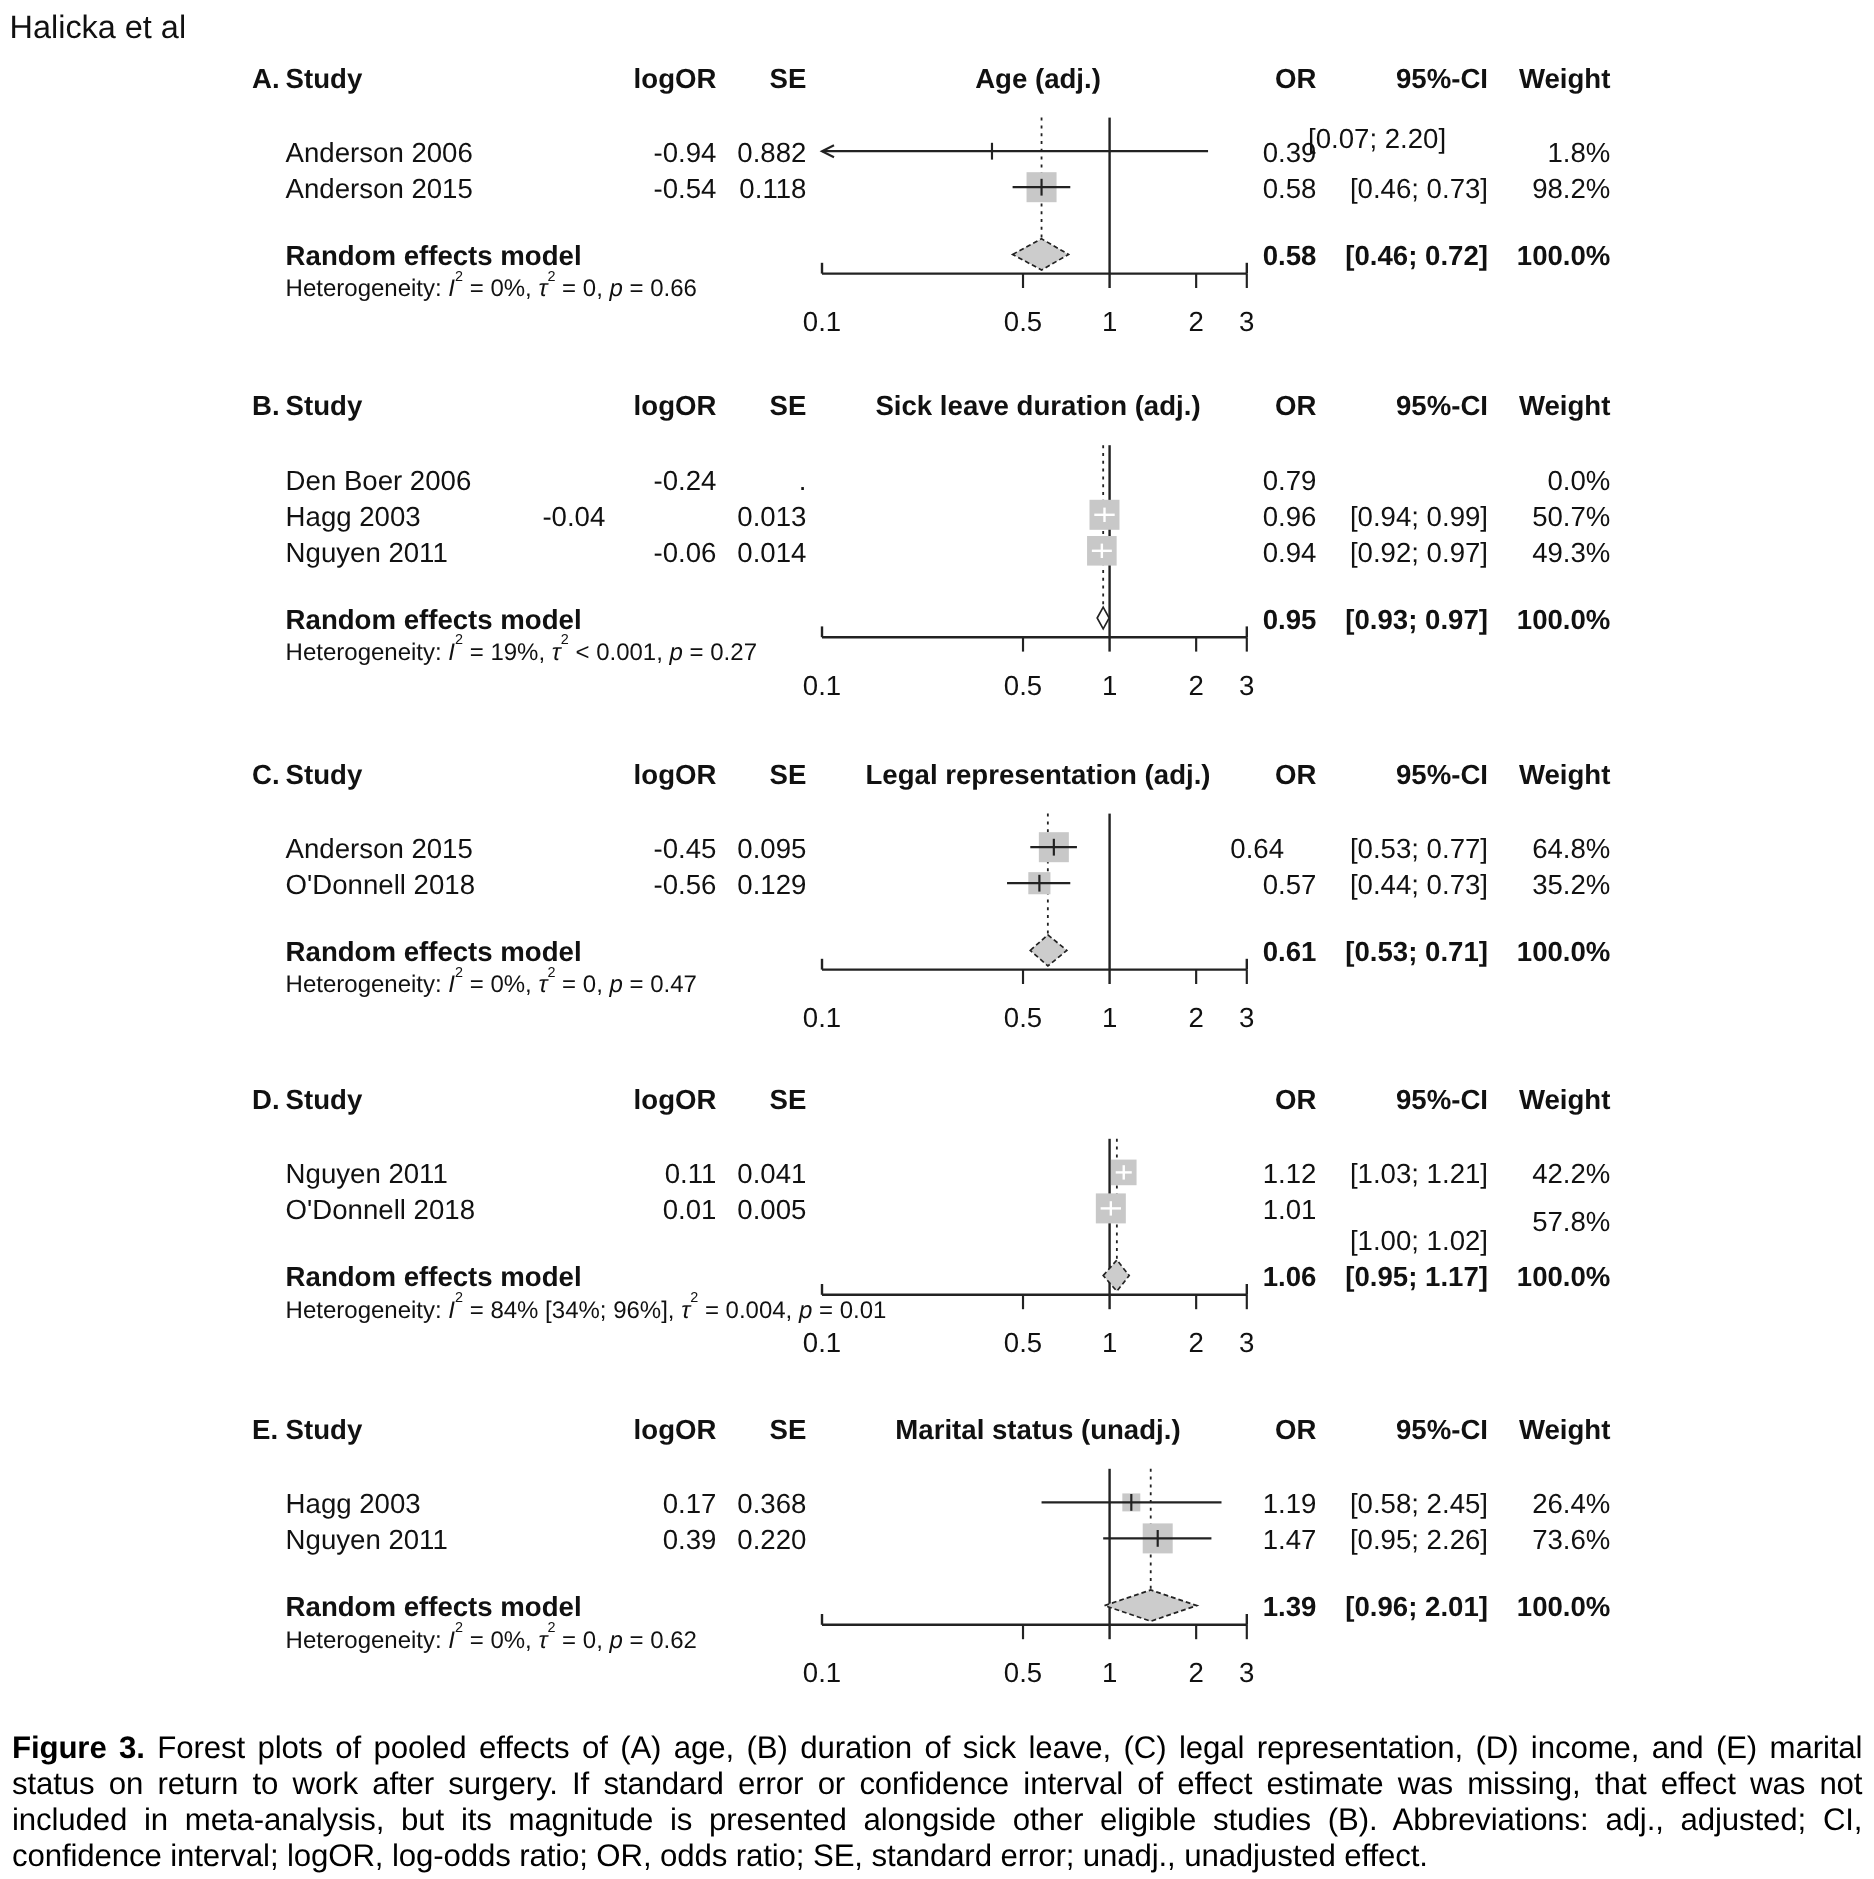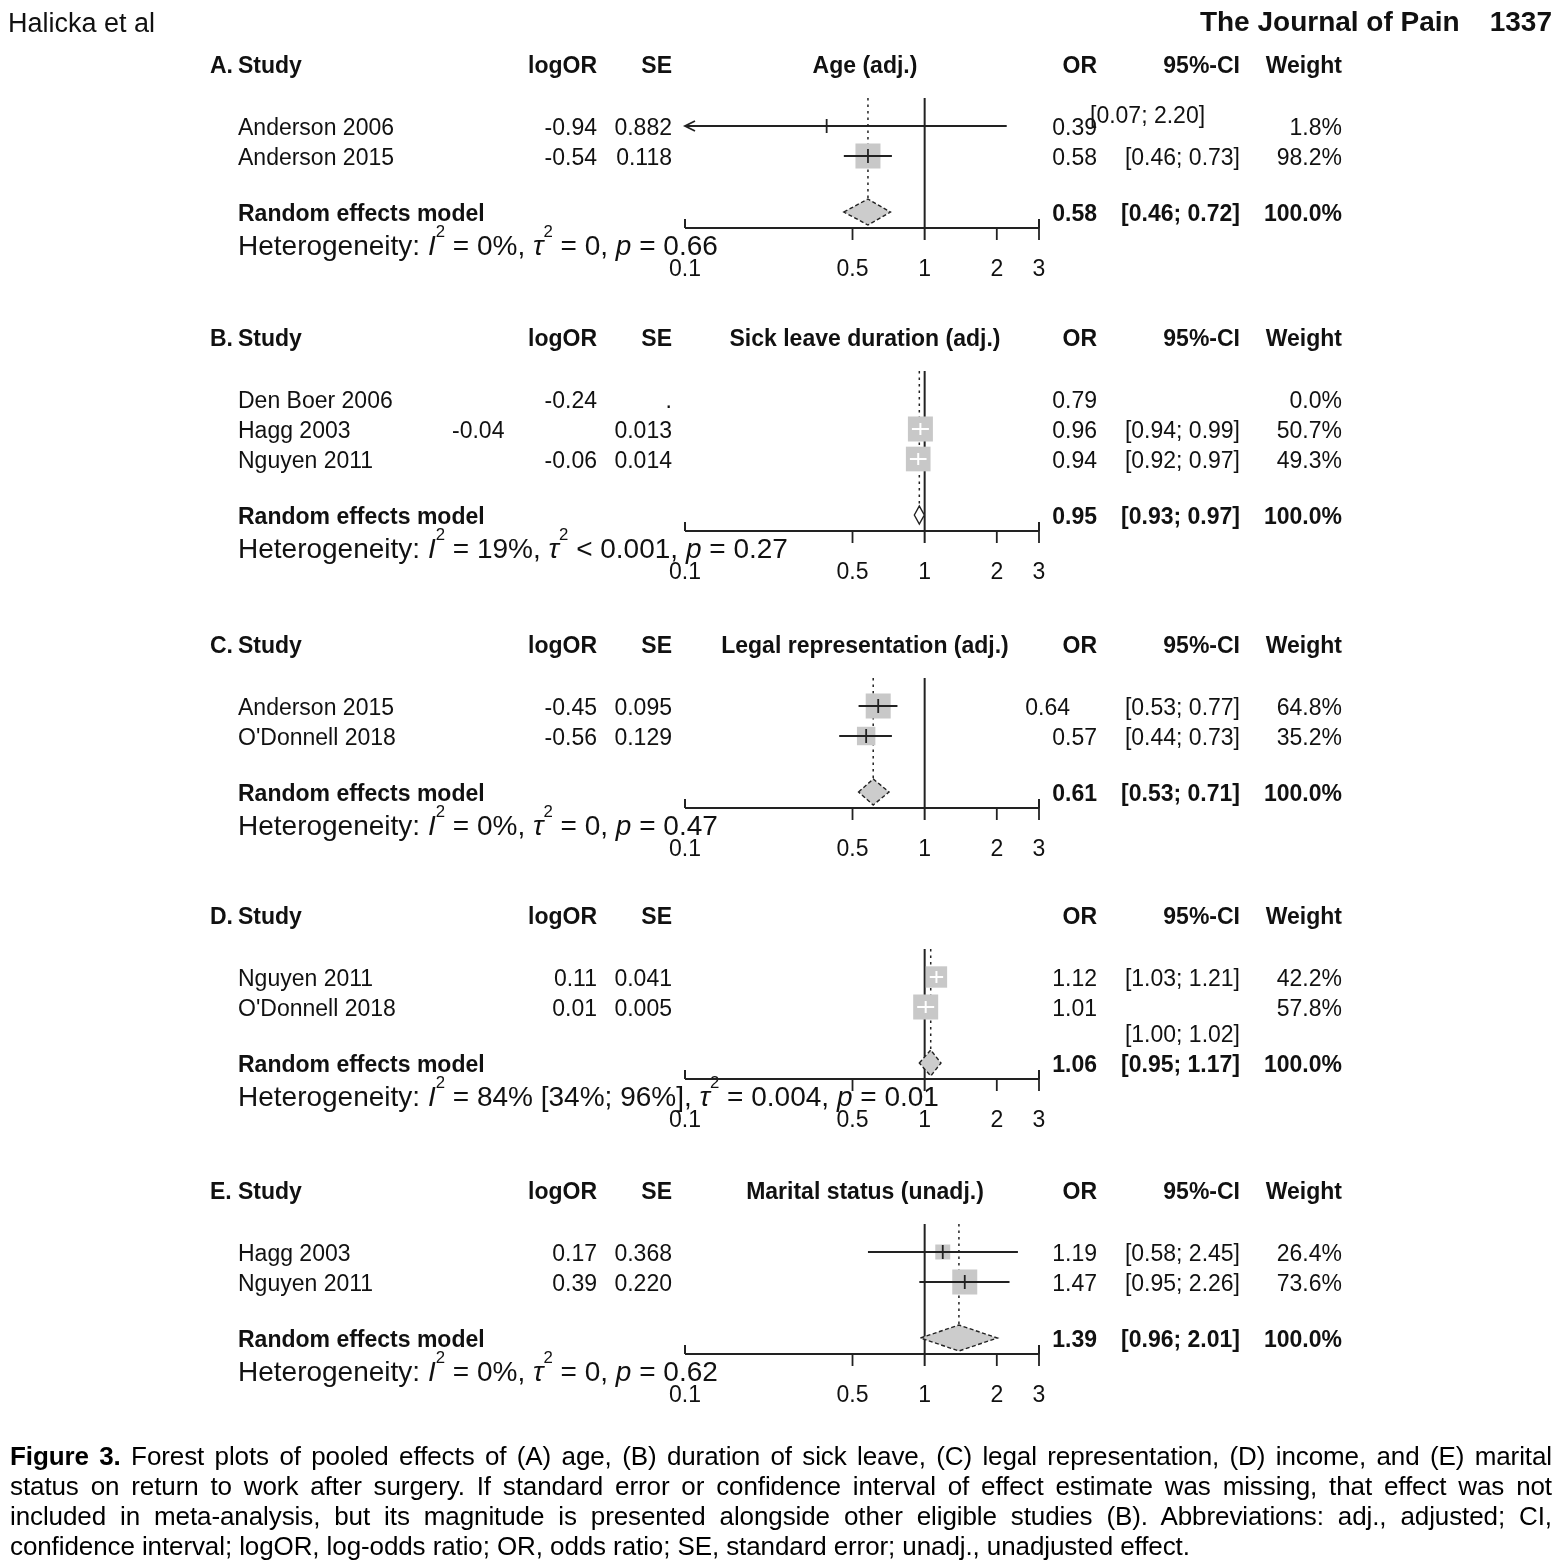--- a/index.html
+++ b/index.html
@@ -4,35 +4,31 @@
 <style>
   html,body{margin:0;padding:0;background:#fff;}
   .page{position:relative;width:1562px;height:1566px;background:#fff;overflow:hidden;
         font-family:"Liberation Sans", sans-serif;color:#111;}
   .abs{position:absolute;white-space:nowrap;}
   .b{font-weight:bold;}
   .topbar-left{top:8px;left:8px;font-size:27px;}
   .topbar-right{top:6px;right:10px;font-size:28px;font-weight:bold;display:flex;gap:30px;}
   .panel{position:absolute;left:0;width:1562px;}
   .panel .txt{position:absolute;font-size:23px;white-space:nowrap;}
-  .panel .het{font-size:28px;}
+  .panel .het{font-size:20px;}
   sup{font-size:0.6em;position:relative;top:-0.45em;line-height:0;}
   .caption{position:absolute;top:1441px;left:10px;width:1542px;font-size:26px;line-height:30px;
            text-align:justify;letter-spacing:-0.1px;color:#000;}
   svg text{font-family:"Liberation Sans", sans-serif;}
 </style>
 </head>
 <body>
 
 <div class="page">
   <div class="abs topbar-left">Halicka et al</div>
-  <div class="abs topbar-right">
-    <span>The Journal of Pain</span>
-    <span>1337</span>
-  </div>
 
   <div id="panels">
       <div class="panel" style="top: 52px; height: 246px;">
         <span class="txt b" style="left: 210px; top: 0px;">A.</span>
         <span class="txt b" style="left: 238px; top: 0px;">Study</span>
         <span class="txt b" style="left: 470px; width: 127px; top: 0px; text-align: right;">logOR</span>
         <span class="txt b" style="left: 600px; width: 72px; top: 0px; text-align: right;">SE</span>
         <span class="txt b" style="left: 650px; width: 430px; top: 0px; text-align: center;">Age (adj.)</span>
         <span class="txt b" style="left: 1005px; width: 92px; top: 0px; text-align: right;">OR</span>
         <span class="txt b" style="left: 1090px; width: 150px; top: 0px; text-align: right;">95%-CI</span>
@@ -207,21 +203,21 @@
         <span class="txt" style="left: 470px; width: 127px; top: 62px; text-align: right;">0.11</span>
         <span class="txt" style="left: 600px; width: 72px; top: 62px; text-align: right;">0.041</span>
         <span class="txt" style="left: 1005px; width: 92px; top: 62px; text-align: right;">1.12</span>
         <span class="txt" style="left: 1090px; width: 150px; top: 62px; text-align: right;">[1.03; 1.21]</span>
         <span class="txt" style="left: 1245px; width: 97px; top: 62px; text-align: right;">42.2%</span>
         <span class="txt" style="left: 238px; top: 92px;">O'Donnell 2018</span>
         <span class="txt" style="left: 470px; width: 127px; top: 92px; text-align: right;">0.01</span>
         <span class="txt" style="left: 600px; width: 72px; top: 92px; text-align: right;">0.005</span>
         <span class="txt" style="left: 1005px; width: 92px; top: 92px; text-align: right;">1.01</span>
         <span class="txt" style="left: 1090px; width: 150px; top: 92px; text-align: right; margin-top: 26px;">[1.00; 1.02]</span>
-        <span class="txt" style="left: 1245px; width: 97px; top: 92px; text-align: right;">57.8%</span>
+        <span class="txt" style="left: 1245px; width: 97px; top: 102px; text-align: right;">57.8%</span>
         <span class="txt b" style="left: 238px; top: 148px;">Random effects model</span>
         <span class="txt b" style="left: 1005px; width: 92px; top: 148px; text-align: right;">1.06</span>
         <span class="txt b" style="left: 1090px; width: 150px; top: 148px; text-align: right;">[0.95; 1.17]</span>
         <span class="txt b" style="left: 1245px; width: 97px; top: 148px; text-align: right;">100.0%</span>
         <span class="txt het" style="left: 238px; top: 178px;">Heterogeneity: <i>I</i><sup>2</sup> = 84% [34%; 96%], <i>τ</i><sup>2</sup> = 0.004, <i>p</i> = 0.01</span>
         <svg width="430" height="246" style="position:absolute;left:640px;top:0;overflow:visible;">
           <line x1="284.65534235521136" y1="46" x2="284.65534235521136" y2="188" stroke="#222222" stroke-width="2"></line>
           <line x1="290.7200281588347" y1="46" x2="290.7200281588347" y2="160" stroke="#222222" stroke-width="1.5" stroke-dasharray="2.5 4"></line>
           <g>
             <line x1="287.73185183682017" y1="74" x2="304.4952986204031" y2="74" stroke="#222222" stroke-width="1.8"></line>

